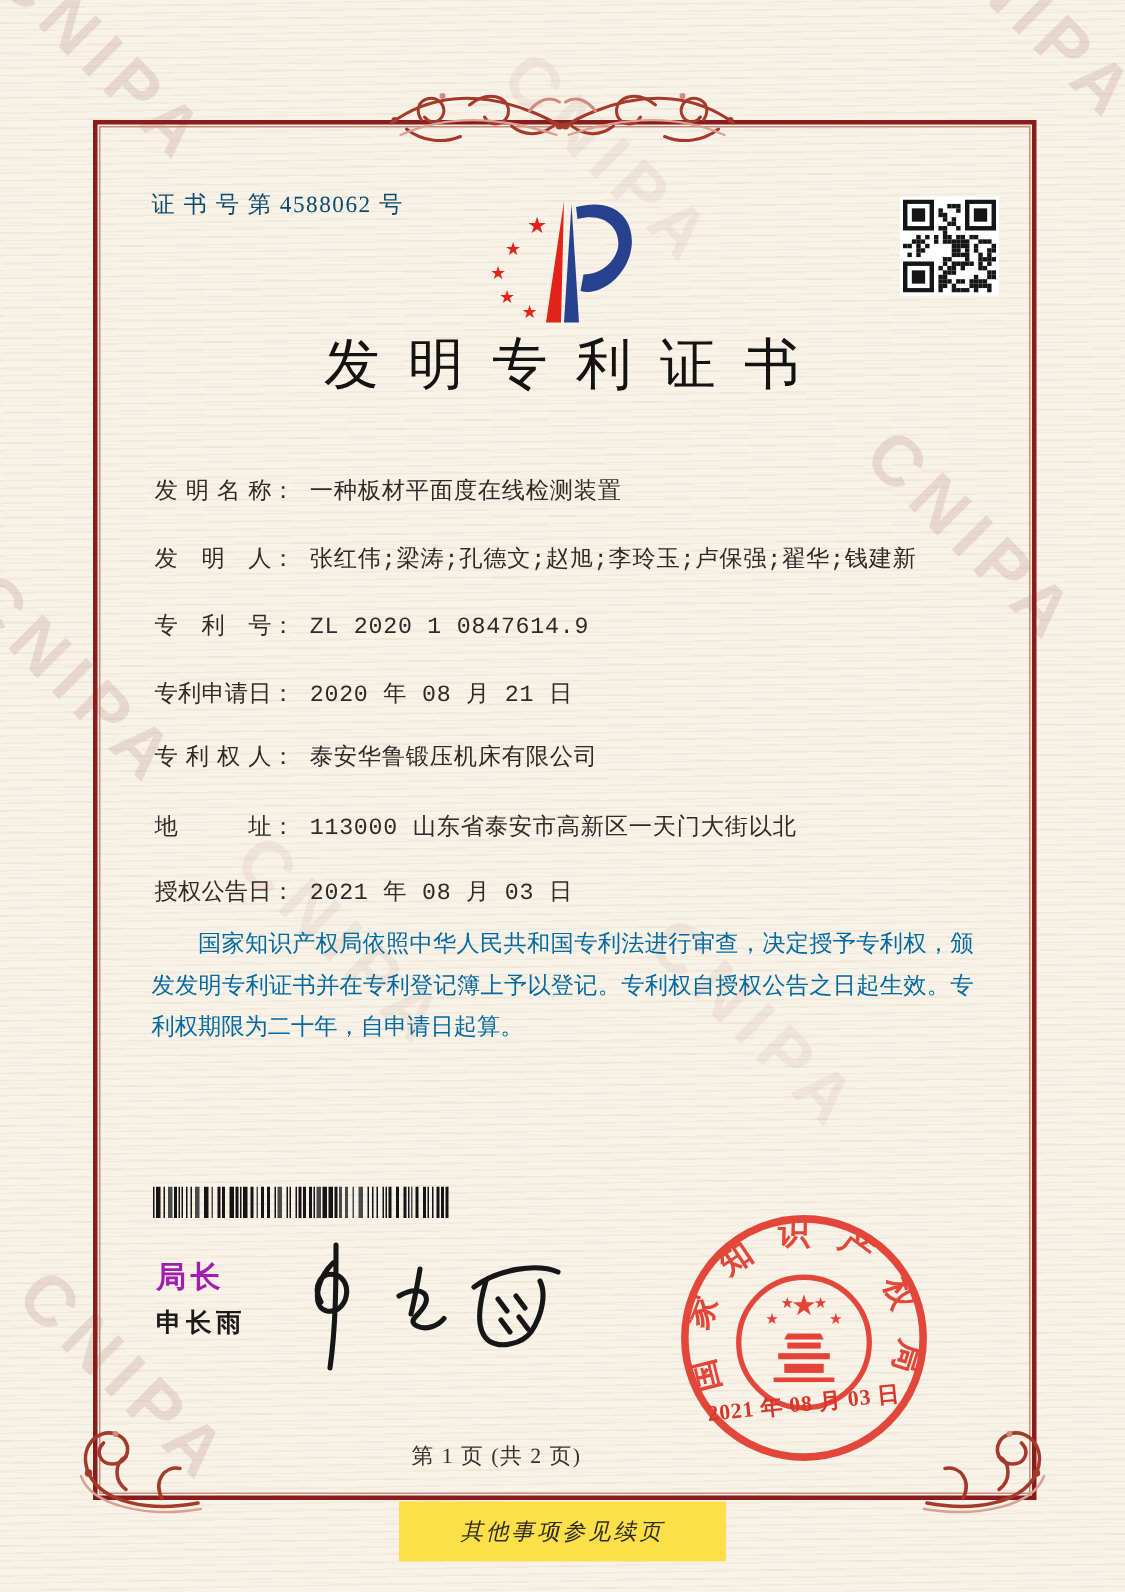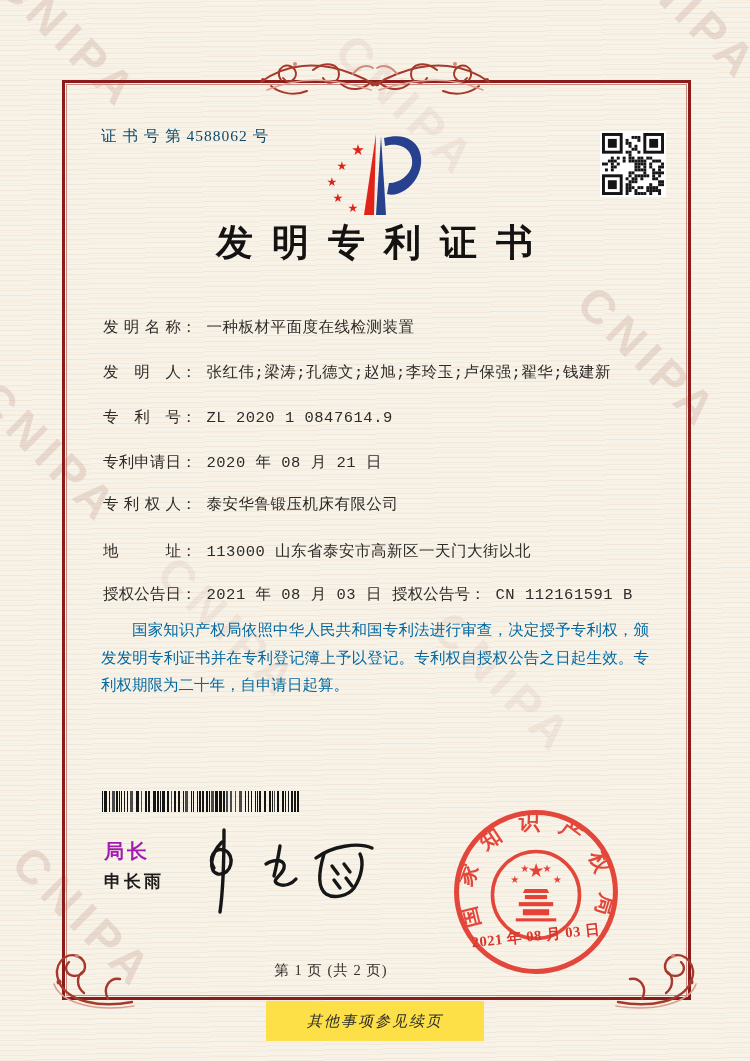--- a/index.html
+++ b/index.html
@@ -14,21 +14,21 @@
   .wm{position:absolute;font-family:"Liberation Sans","DejaVu Sans",sans-serif;
       font-weight:bold;font-size:47px;letter-spacing:7px;color:rgba(196,158,146,0.30);
       transform:rotate(45deg);white-space:nowrap;user-select:none;}
   .wm.light{color:rgba(200,165,155,0.18);}
   .frame{position:absolute;left:62px;top:80px;width:623px;height:914px;border:3px solid #8a1c1c;background:transparent;}
   .frame::before{content:'';position:absolute;inset:1px;border:1px solid #c98b7d;}
   .cert-no{position:absolute;left:101px;top:126px;font-size:15.5px;letter-spacing:1px;color:#0c4a6e;}
   .logo{position:absolute;left:320px;top:128px;}
   .qr{position:absolute;left:600px;top:131px;background:#fff;padding:2px;}
   .title{position:absolute;left:0;top:218px;width:734px;text-align:center;
-         font-size:37px;font-weight:bold;letter-spacing:19px;padding-left:34px;box-sizing:border-box;color:#141311;}
+         font-size:37px;font-weight:normal;letter-spacing:19px;padding-left:34px;box-sizing:border-box;color:#141311;}
   .field-row{position:absolute;left:103px;width:560px;font-size:15.5px;color:#2e2b28;white-space:nowrap;font-family:Liberation Mono, monospace;}
   .flabel{display:inline-block;width:78px;text-align:justify;text-align-last:justify;vertical-align:bottom;}
   .colon{margin-right:10px;}
   .fvalue{letter-spacing:0.5px;}
   .pair2{position:absolute;left:289px;top:0;}
   .paras{position:absolute;left:101px;top:616px;width:548px;}
   .paras p{margin:0 0 2px;text-indent:2em;text-align:justify;font-size:15.5px;line-height:27.5px;color:#0369a1;}
   .barcode{position:absolute;left:102px;top:791px;}
   .sig-title{position:absolute;left:104px;top:838px;font-size:20px;font-weight:bold;letter-spacing:3px;color:#a21caf;}
   .sig-name{position:absolute;left:104px;top:870px;font-size:17px;font-weight:bold;letter-spacing:3px;color:#1d1b19;}
@@ -259,23 +259,20 @@
     <span class="flabel">专利申请日</span><span class="colon">：</span><span class="fvalue">2020 年 08 月 21 日</span>
   </div>
   <div class="field-row" style="top:494px">
     <span class="flabel">专利权人</span><span class="colon">：</span><span class="fvalue">泰安华鲁锻压机床有限公司</span>
   </div>
   <div class="field-row" style="top:541px">
     <span class="flabel">地址</span><span class="colon">：</span><span class="fvalue">113000 山东省泰安市高新区一天门大街以北</span>
   </div>
   <div class="field-row" style="top:584px">
     <span class="flabel">授权公告日</span><span class="colon">：</span><span class="fvalue">2021 年 08 月 03 日</span>
-    <span class="pair2">
-      <span class="flabel">授权公告号</span><span class="colon">：</span><span class="fvalue">CN 112161591 B</span>
-    </span>
   </div>
 
   <div class="paras">
     <p>国家知识产权局依照中华人民共和国专利法进行审查，决定授予专利权，颁发发明专利证书并在专利登记簿上予以登记。专利权自授权公告之日起生效。专利权期限为二十年，自申请日起算。</p>
   </div>
 
   <svg class="barcode" id="barcode" width="198" height="21">
       <rect x="0" y="0" width="1" height="21" fill="#141414"></rect>
       <rect x="2" y="0" width="3" height="21" fill="#141414"></rect>
       <rect x="7" y="0" width="1" height="21" fill="#141414"></rect>

